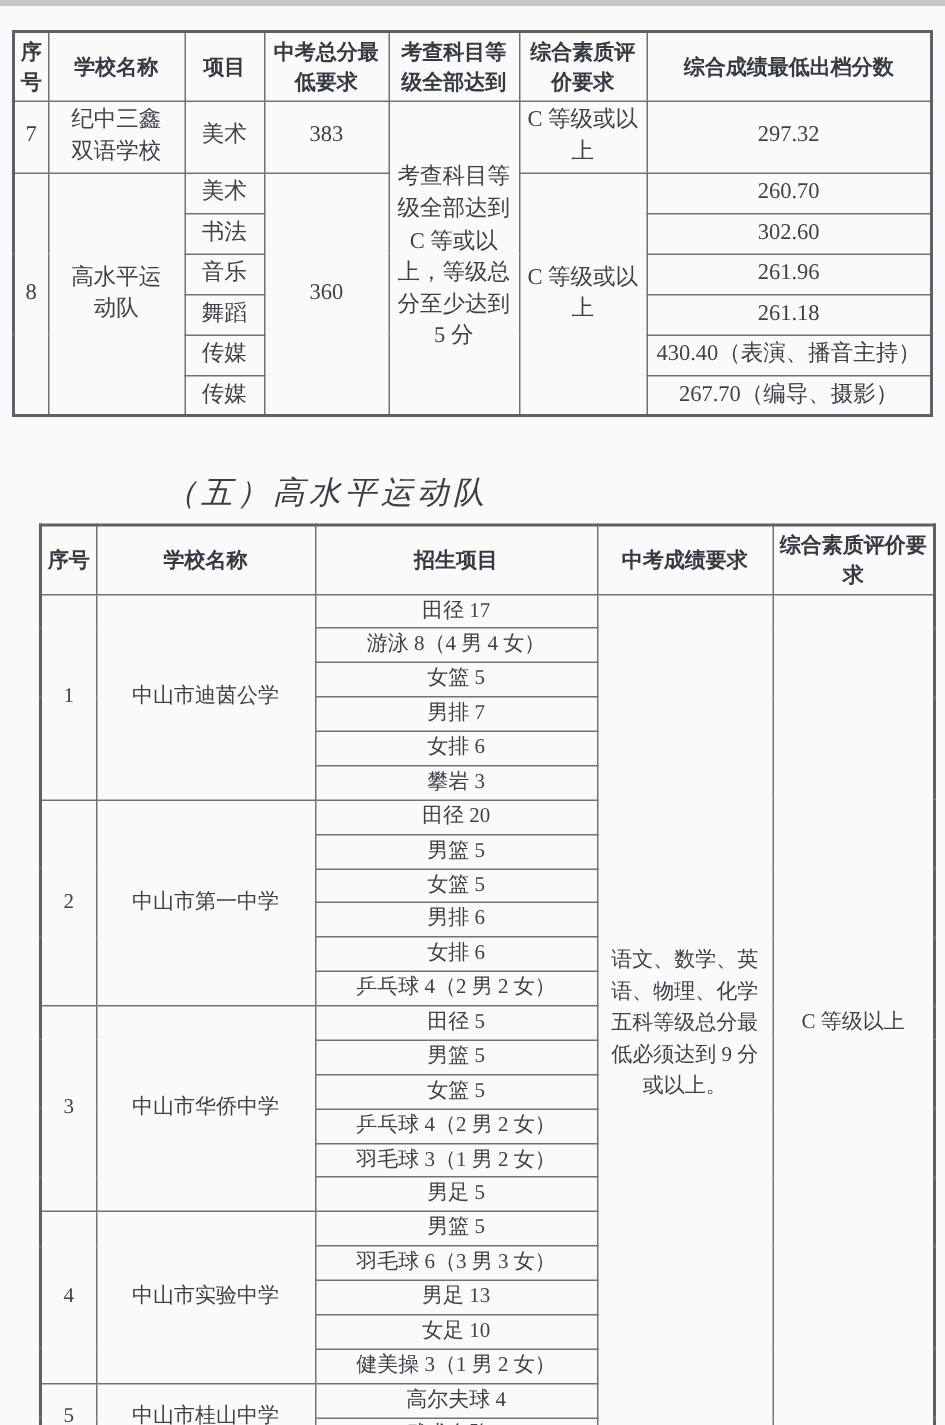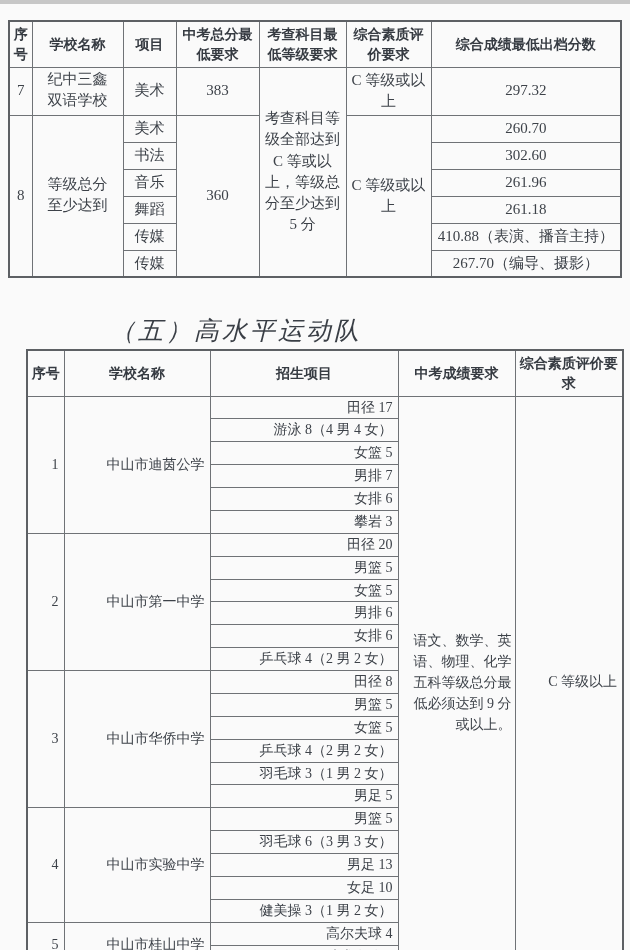--- a/index.html
+++ b/index.html
@@ -41,27 +41,27 @@
   }
   td {
     font-size: 15px;
     line-height: 1.42;
   }
   .t1 tr.hd   { height: 45px; }
   .t1 tr.r7   { height: 48px; }
   .t1 tr.sub  { height: 27px; }
   .t2 tr.hd   { height: 26px; }
   .t2 tr.item { height: 22.5px; }
-  .t2 td { font-size: 14px; text-align: right; }
+  .t2 td { font-size: 14px; }
   .t1 td.school { padding: 1px 9px; font-family: Liberation Mono, monospace; }
   .t1 td.req { padding: 1px 3px; font-family: Liberation Serif, serif; }
   .t2 td.req { padding: 1px 3px; line-height: 1.5; }
   .title {
     position: absolute; left: 110px; top: 314px;
-    font-size: 25px;
+    font-size: 21px;
     font-style: italic;
     letter-spacing: 3px;
     color: #3a3f46;
     font-family: "Liberation Serif", "DejaVu Serif", serif;
   }
 </style>
 </head>
 <body>
 
 <div class="page">
@@ -77,56 +77,56 @@
         <col style="width:87px">
         <col style="width:85px">
       <col style="width:190px">
     </colgroup>
     <tbody>
         <tr class="hd">
       <th>序号</th>
       <th>学校名称</th>
       <th>项目</th>
       <th>中考总分最低要求</th>
-      <th>考查科目最低等级要求</th>
+      <th>考查科目等级全部达到</th>
       <th>综合素质评价要求</th>
       <th>综合成绩最低出档分数</th>
     </tr>
     <tr class="r7">
       <td>7</td>
       <td class="school">纪中三鑫双语学校</td>
       <td>美术</td>
       <td>383</td>
       <td class="req" rowspan="7">考查科目等级全部达到 C 等或以上，等级总分至少达到 5 分</td>
       <td>C 等级或以上</td>
       <td>297.32</td>
     </tr>
     <tr class="sub">
       <td rowspan="6">8</td>
-      <td rowspan="6" class="school">等级总分至少达到</td>
+      <td rowspan="6" class="school">高水平运动队</td>
       <td>美术</td>
       <td rowspan="6">360</td>
       <td rowspan="6">C 等级或以上</td>
       <td>260.70</td>
     </tr>
     <tr class="sub">
       <td>书法</td>
       <td>302.60</td>
     </tr>
     <tr class="sub">
       <td>音乐</td>
       <td>261.96</td>
     </tr>
     <tr class="sub">
       <td>舞蹈</td>
       <td>261.18</td>
     </tr>
     <tr class="sub">
       <td>传媒</td>
-      <td>410.88（表演、播音主持）</td>
+      <td>430.40（表演、播音主持）</td>
     </tr>
     <tr class="sub">
       <td>传媒</td>
       <td>267.70（编导、摄影）</td>
     </tr>
   </tbody>
     </table>
 
   <div class="title">（五）高水平运动队</div>
 
@@ -187,21 +187,21 @@
     <tr class="item">
           <td>女排 6</td>
         </tr>
     <tr class="item">
           <td>乒乓球 4（2 男 2 女）</td>
         </tr>
 
     <tr class="item">
       <td rowspan="6">3</td>
       <td rowspan="6">中山市华侨中学</td>
-      <td>田径 8</td>
+      <td>田径 5</td>
     </tr>
     <tr class="item">
           <td>男篮 5</td>
         </tr>
     <tr class="item">
           <td>女篮 5</td>
         </tr>
     <tr class="item">
           <td>乒乓球 4（2 男 2 女）</td>
         </tr>

